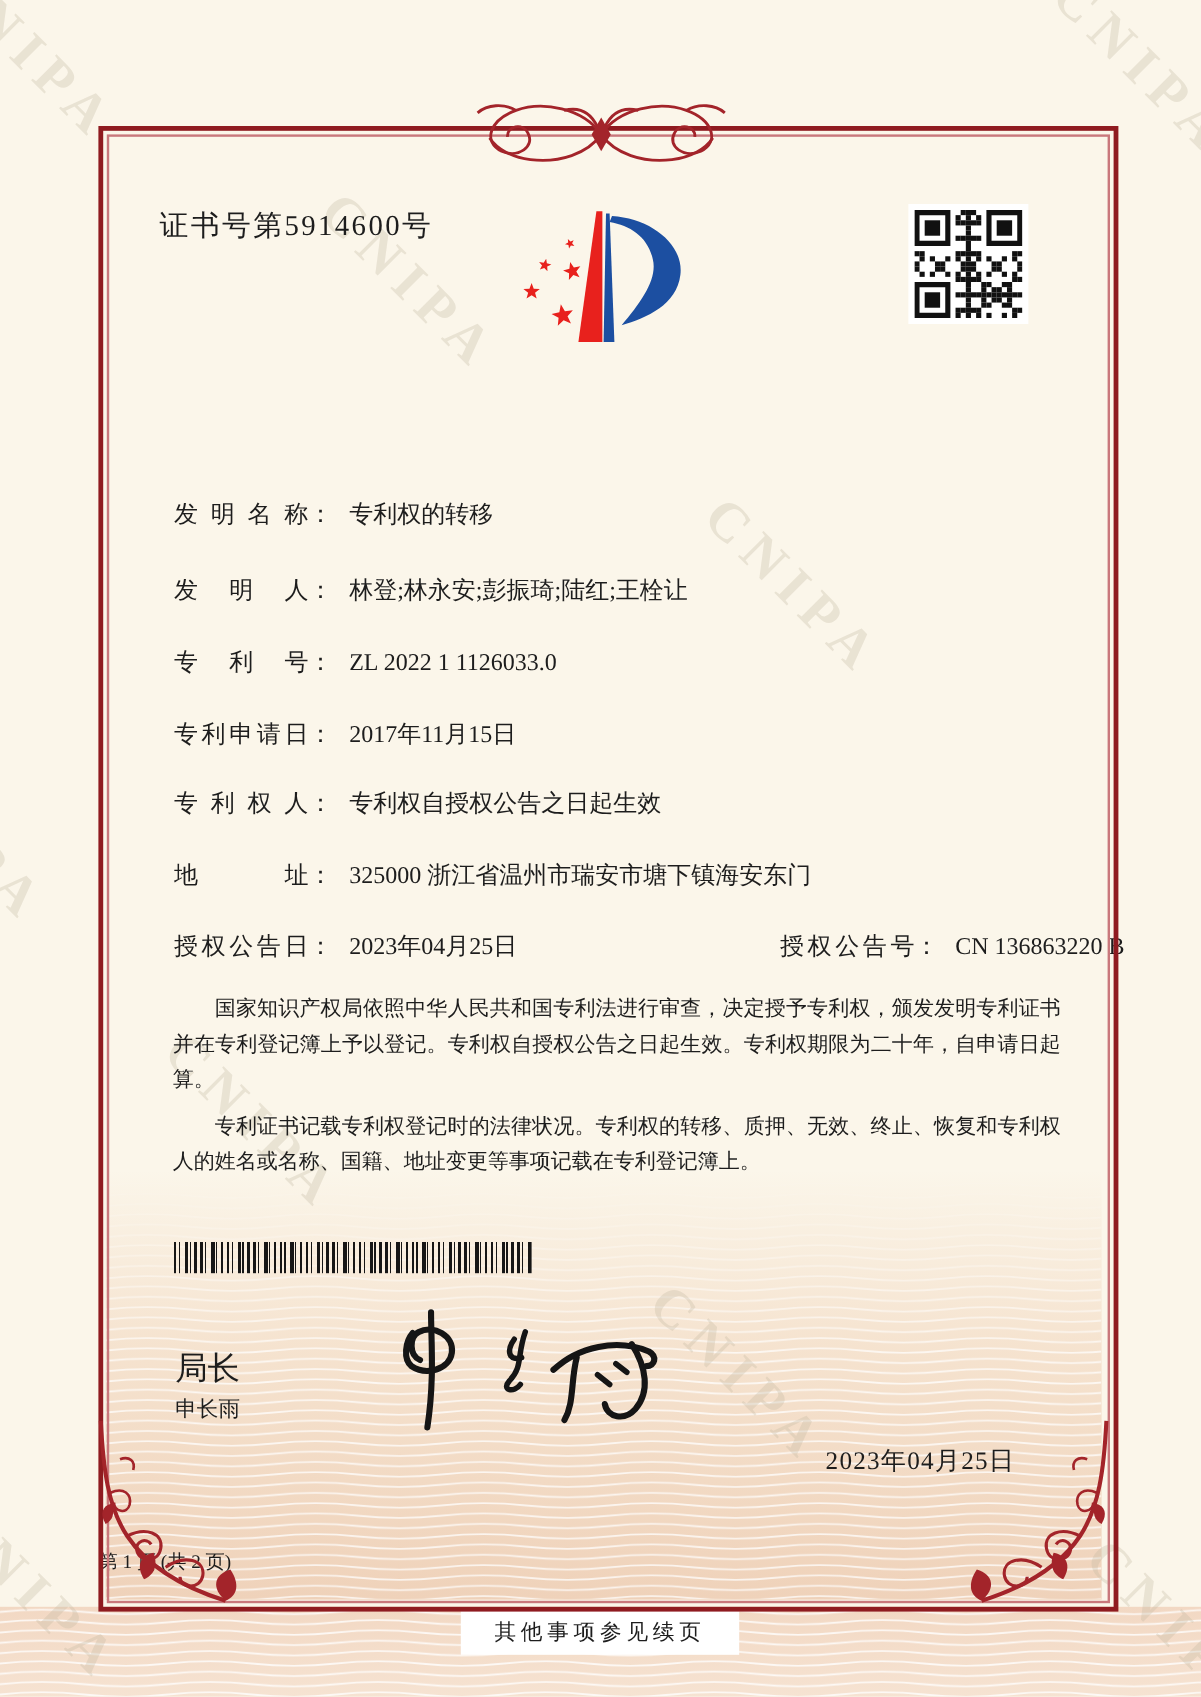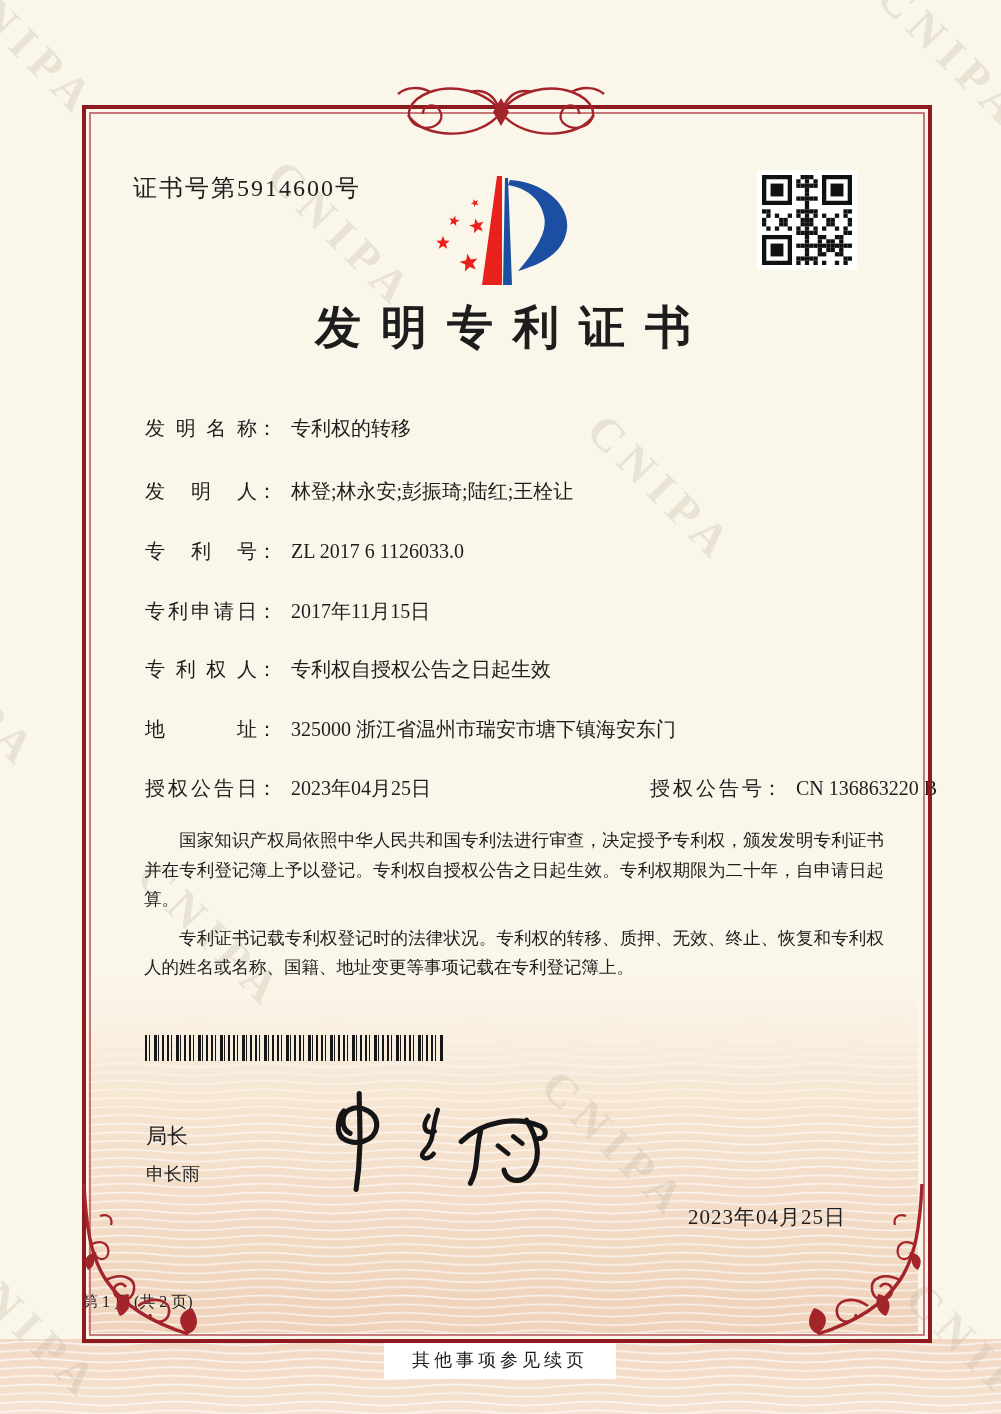--- a/index.html
+++ b/index.html
@@ -39,21 +39,21 @@
   .legal{position:absolute;left:144px;top:826px;width:740px;font-size:17.5px;
          line-height:29.5px;text-align:justify;}
   .legal p{margin:0 0 9px 0;text-indent:2em;}
   .barcode{position:absolute;left:145px;top:1035px;width:298px;height:26px;
     background:repeating-linear-gradient(90deg,
       #161616 0 2px, rgba(0,0,0,0) 2px 4px,
       #161616 4px 5px, rgba(0,0,0,0) 5px 9px,
       #161616 9px 12px, rgba(0,0,0,0) 12px 13px,
       #161616 13px 14px, rgba(0,0,0,0) 14px 17px,
       #161616 17px 19px, rgba(0,0,0,0) 19px 22px);}
-  .sig-title{position:absolute;left:146px;top:1122px;font-size:21px;
+  .sig-title{position:absolute;left:146px;top:1122px;font-size:27px;
              font-family:"Liberation Sans","DejaVu Sans",sans-serif;}
   .sig-name{position:absolute;left:146px;top:1162px;font-size:18px;
             font-family:"Liberation Sans","DejaVu Sans",sans-serif;}
   .sig-img{position:absolute;left:298px;top:1086px;width:255px;height:108px;}
   .issue-date{position:absolute;left:688px;top:1203px;font-size:21px;letter-spacing:1px;}
   .page-no{position:absolute;left:82px;top:1292px;width:842px;font-size:16px;}
   .note-box{position:absolute;left:500px;top:1341px;transform:translateX(-50%);
             background:#fff;padding:7px 28px;font-size:18px;letter-spacing:4px;
             white-space:nowrap;z-index:2;}
   .orn{position:absolute;z-index:4;pointer-events:none;}
@@ -297,21 +297,20 @@
           <path fill-rule="evenodd" d="M0 0h28v28h-28z M4 4h20v20h-20z"></path>
           <rect x="8" y="8" width="12" height="12"></rect>
           <path fill-rule="evenodd" d="M56 0h28v28h-28z M60 4h20v20h-20z"></path>
           <rect x="64" y="8" width="12" height="12"></rect>
           <path fill-rule="evenodd" d="M0 56h28v28h-28z M4 60h20v20h-20z"></path>
           <rect x="8" y="64" width="12" height="12"></rect>
         </g>
       </svg>
     </div>
 
-  <div class="title">发明专利证书</div>
 
   <div class="field-row" style="top:415px">
     <span class="flabel">
         <span>发</span>
         <span>明</span>
         <span>名</span>
         <span>称</span>
       </span><span class="fcolon">：</span><span class="fvalue">专利权的转移</span>
   </div>
   <div class="field-row" style="top:478px">
@@ -319,21 +318,21 @@
         <span>发</span>
         <span>明</span>
         <span>人</span>
       </span><span class="fcolon">：</span><span class="fvalue">林登;林永安;彭振琦;陆红;王栓让</span>
   </div>
   <div class="field-row" style="top:538px">
     <span class="flabel">
         <span>专</span>
         <span>利</span>
         <span>号</span>
-      </span><span class="fcolon">：</span><span class="fvalue">ZL 2017 6 1126033.0</span>
+      </span><span class="fcolon">：</span><span class="fvalue">ZL 2022 1 1126033.0</span>
   </div>
   <div class="field-row" style="top:598px">
     <span class="flabel">
         <span>专</span>
         <span>利</span>
         <span>申</span>
         <span>请</span>
         <span>日</span>
       </span><span class="fcolon">：</span><span class="fvalue">2017年11月15日</span>
   </div>

